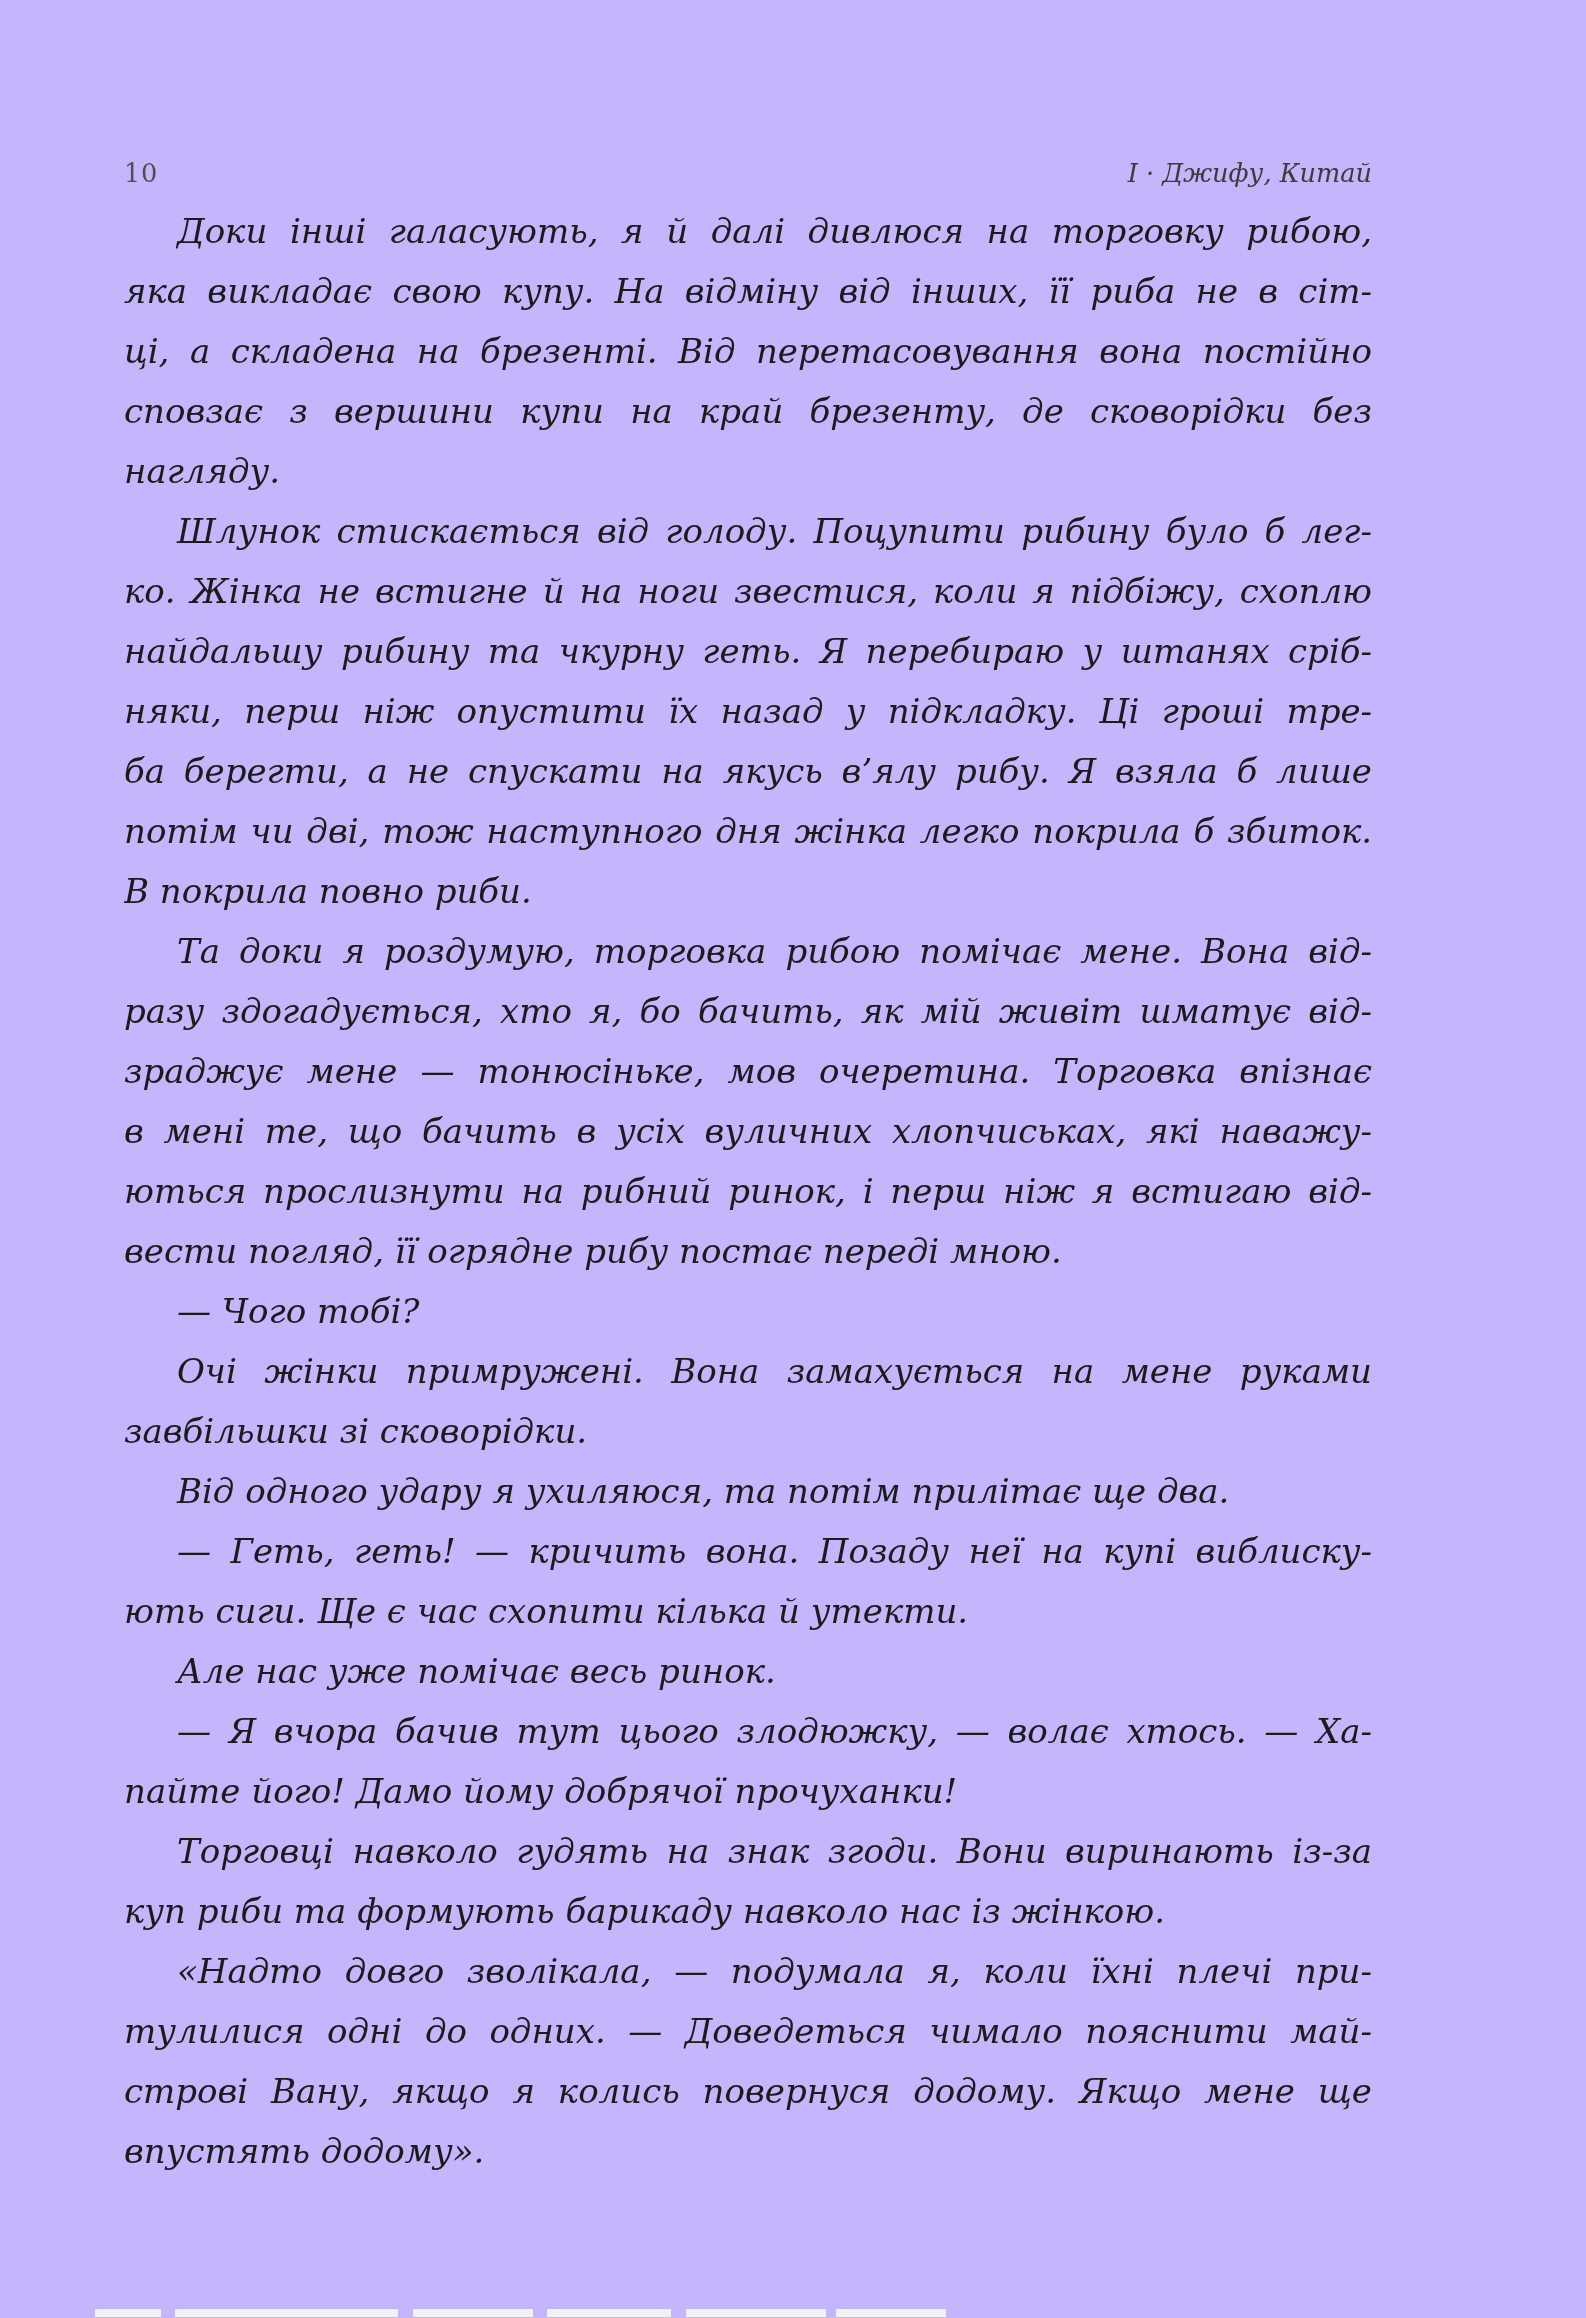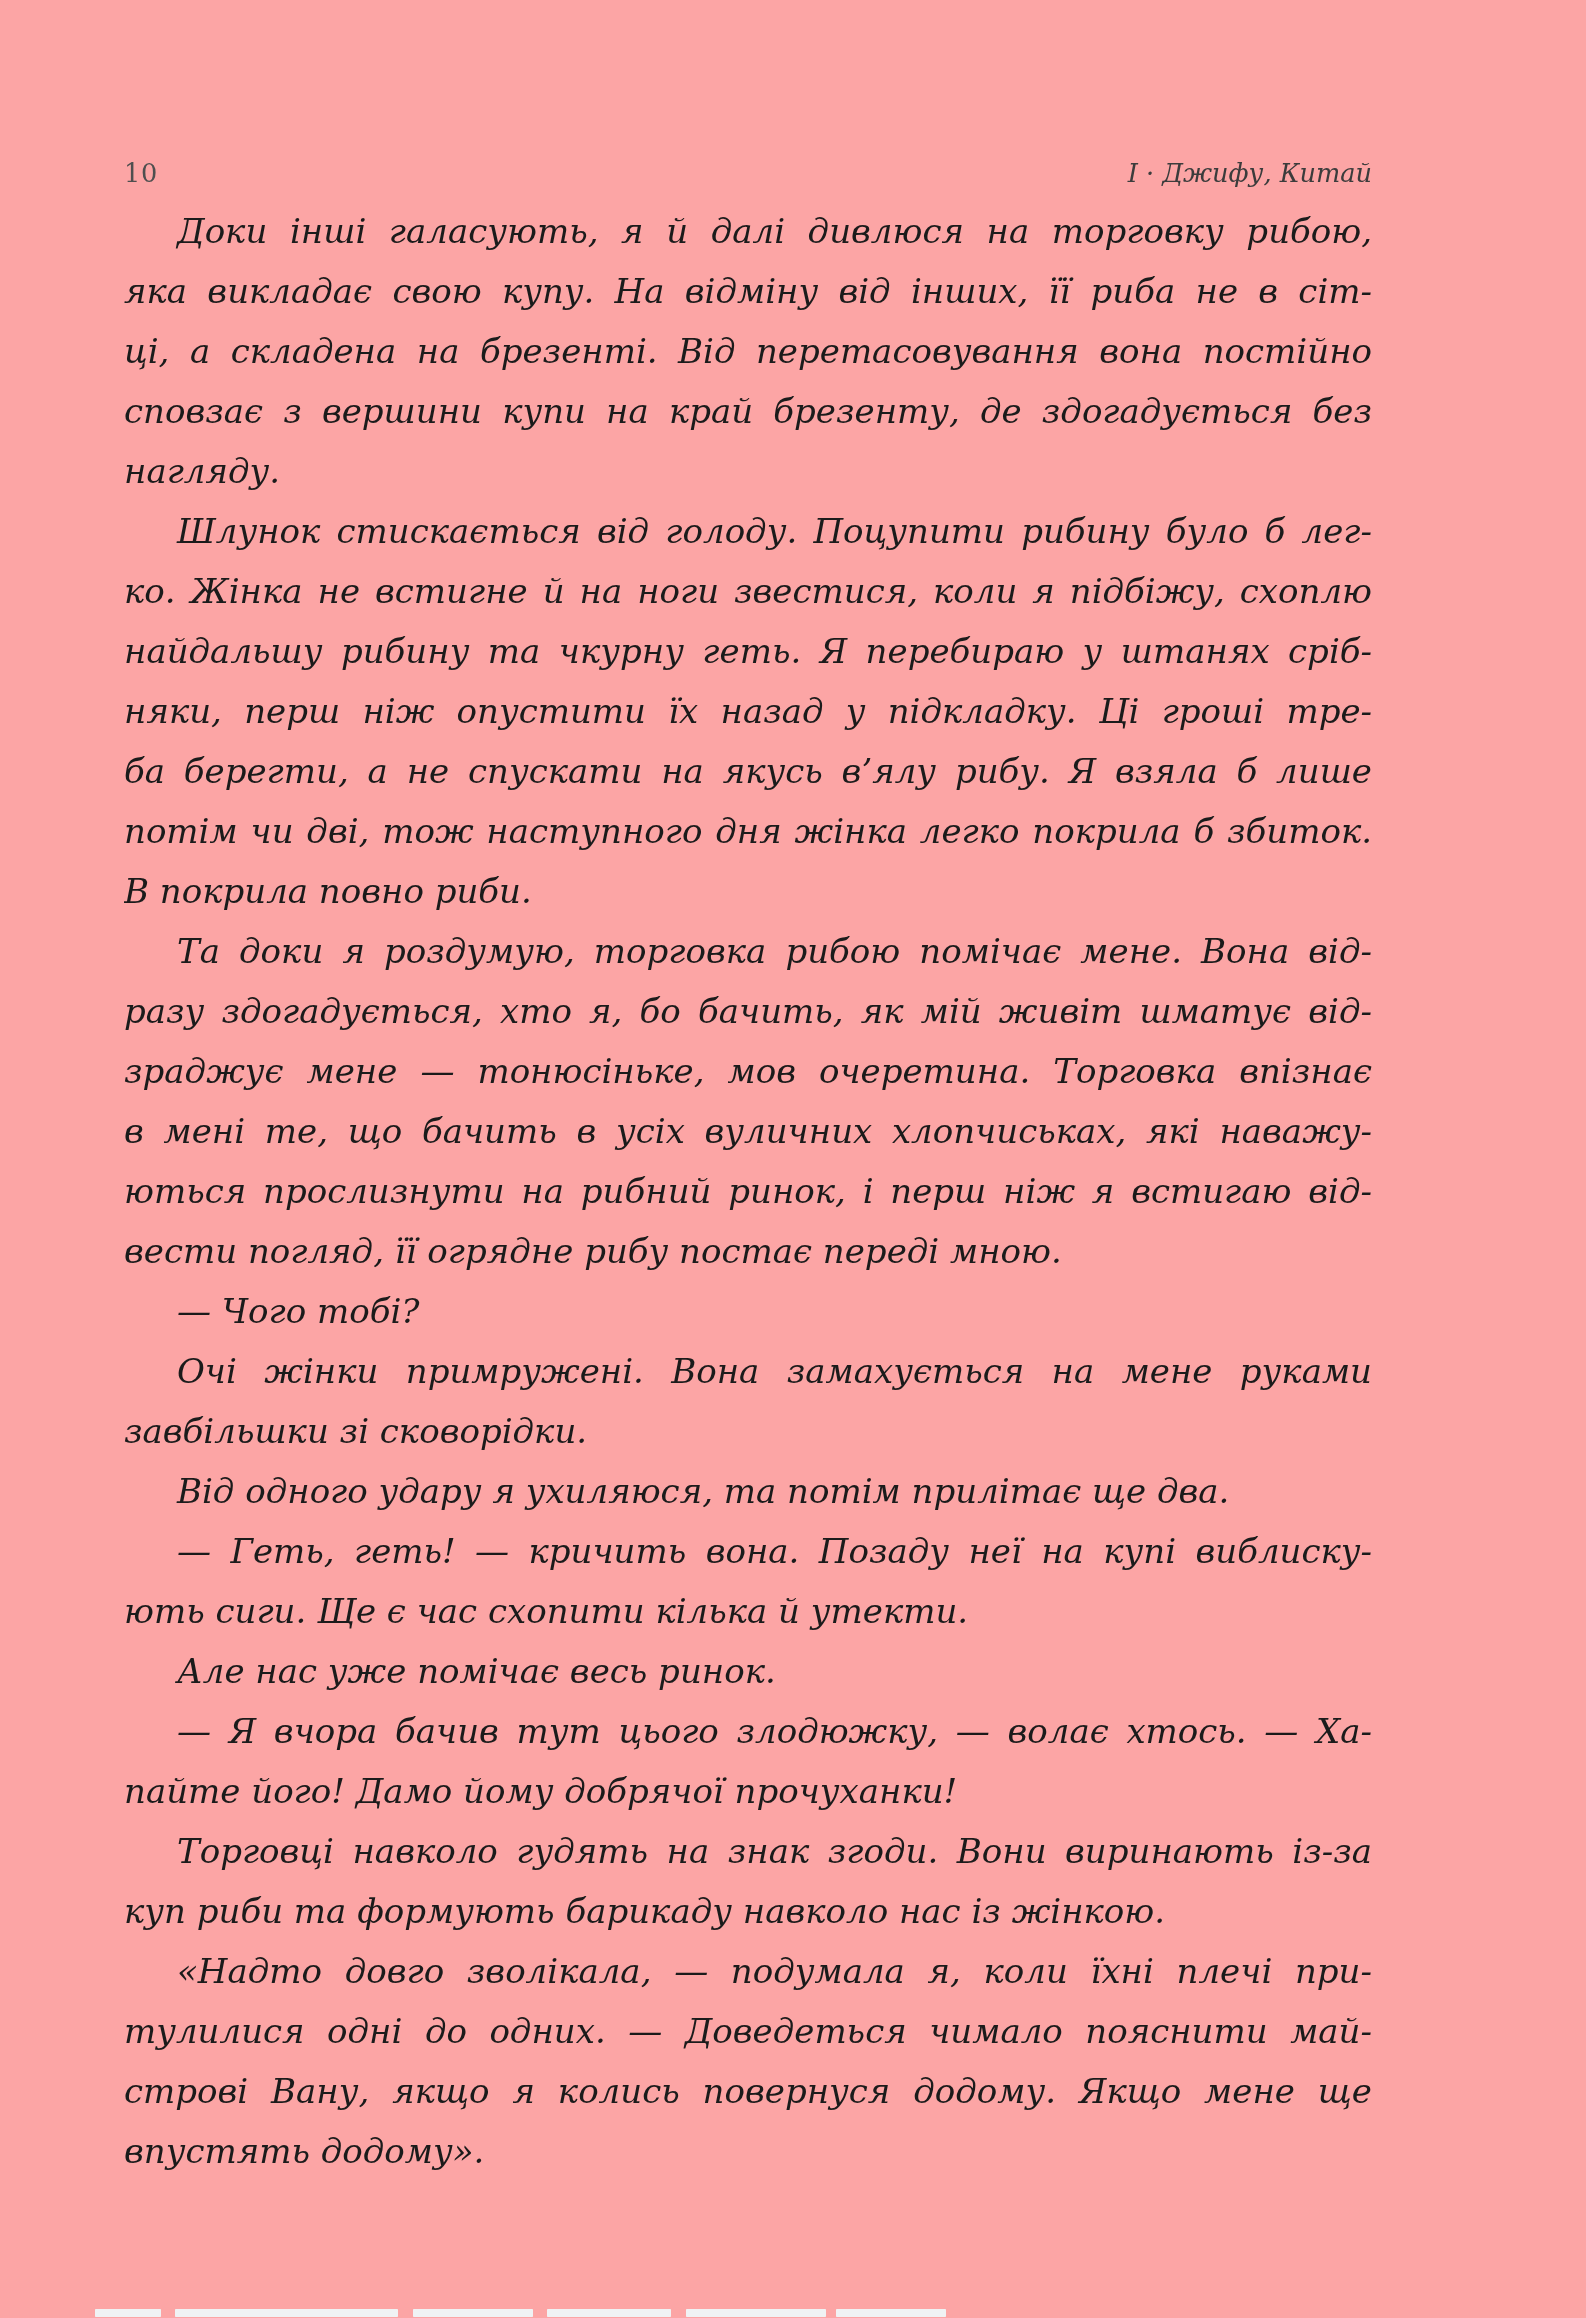--- a/index.html
+++ b/index.html
@@ -1,19 +1,19 @@
 <!DOCTYPE html>
 <html lang="uk" style="font-size:13.2px"><head>
 <meta charset="utf-8">
 <style>
   html,body{margin:0;padding:0;background:#ffffff;}
   .page{
     position:relative;
     width:1587px;height:2319px;
-    background:#fca5a5;
+    background:#c4b5fd;
     font-family:"DejaVu Serif","Liberation Serif",serif;
     overflow:hidden;
   }
   .running-header{
     position:absolute;top:114px;left:124px;width:1248px;
     display:flex;justify-content:space-between;align-items:baseline;
     font-size:25.6px;color:#4a4a4a;
   }
   .page-number{letter-spacing:0.8px;color:#4f4f4f;}
   .running-title{font-style:italic;color:#3c3c3c;margin-top:44px;}
@@ -44,21 +44,21 @@
 
   <div class="running-header">
     <span class="page-number">10</span>
     <span class="running-title">І · Джифу, Китай</span>
   </div>
 
   <div class="body-text" id="body-text">
       <div class="line justified first">Доки інші галасують, я й далі дивлюся на торговку рибою,</div>
       <div class="line justified">яка викладає свою купу. На відміну від інших, її риба не в сіт-</div>
       <div class="line justified">ці, а складена на брезенті. Від перетасовування вона постійно</div>
-      <div class="line justified">сповзає з вершини купи на край брезенту, де здогадується без</div>
+      <div class="line justified">сповзає з вершини купи на край брезенту, де сковорідки без</div>
       <div class="line justified last">нагляду.</div>
       <div class="line justified first">Шлунок стискається від голоду. Поцупити рибину було б лег-</div>
       <div class="line justified">ко. Жінка не встигне й на ноги звестися, коли я підбіжу, схоплю</div>
       <div class="line justified">найдальшу рибину та чкурну геть. Я перебираю у штанях сріб-</div>
       <div class="line justified">няки, перш ніж опустити їх назад у підкладку. Ці гроші тре-</div>
       <div class="line justified">ба берегти, а не спускати на якусь в’ялу рибу. Я взяла б лише</div>
       <div class="line justified">потім чи дві, тож наступного дня жінка легко покрила б збиток.</div>
       <div class="line justified last">В покрила повно риби.</div>
       <div class="line justified first">Та доки я роздумую, торговка рибою помічає мене. Вона від-</div>
       <div class="line justified">разу здогадується, хто я, бо бачить, як мій живіт шматує від-</div>

